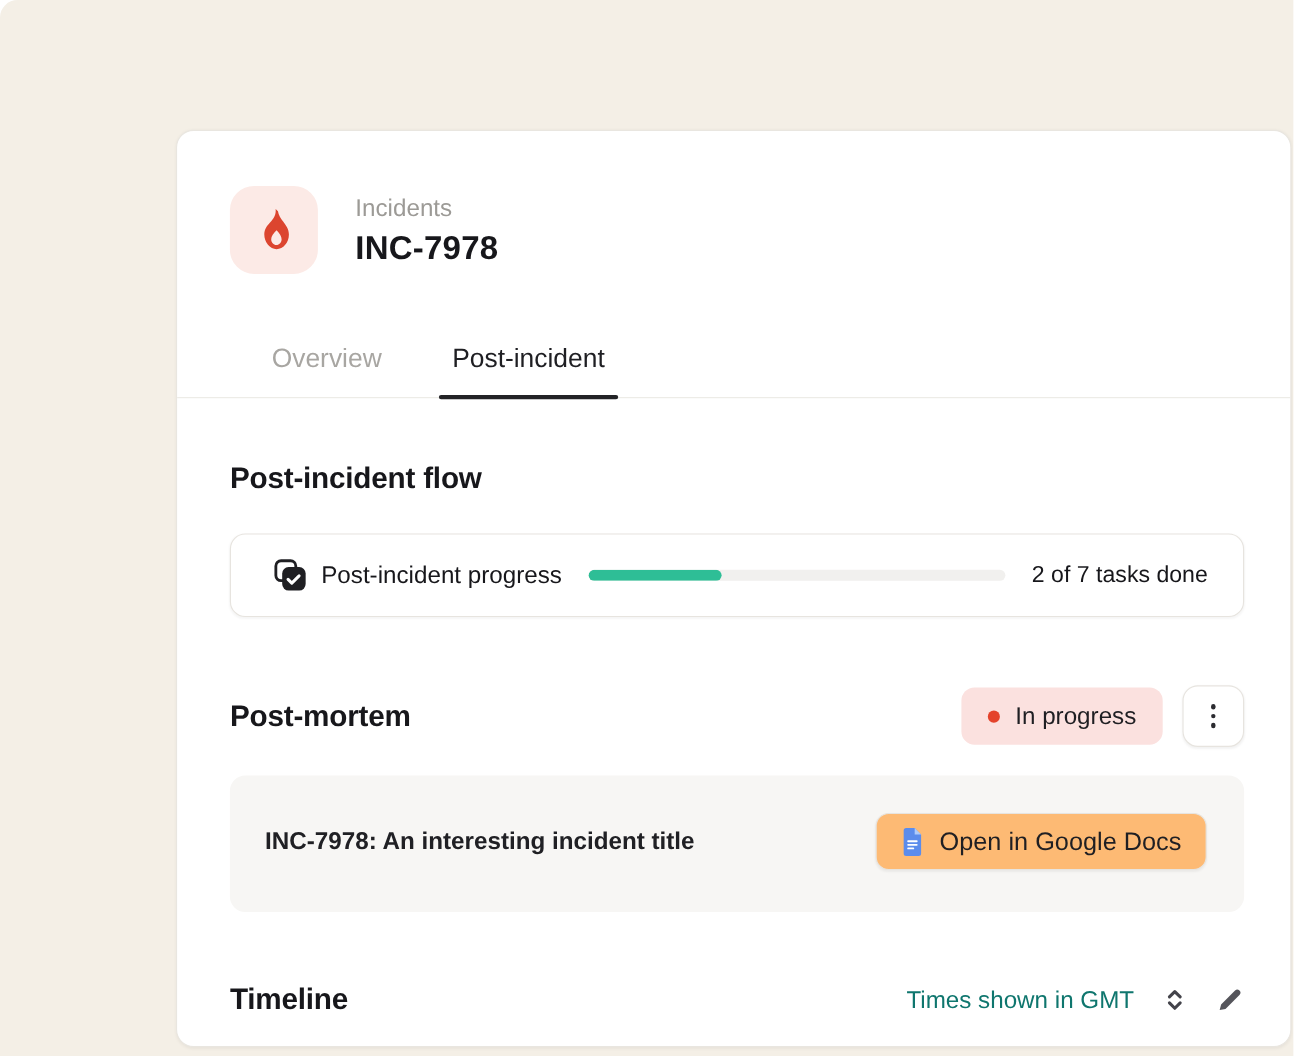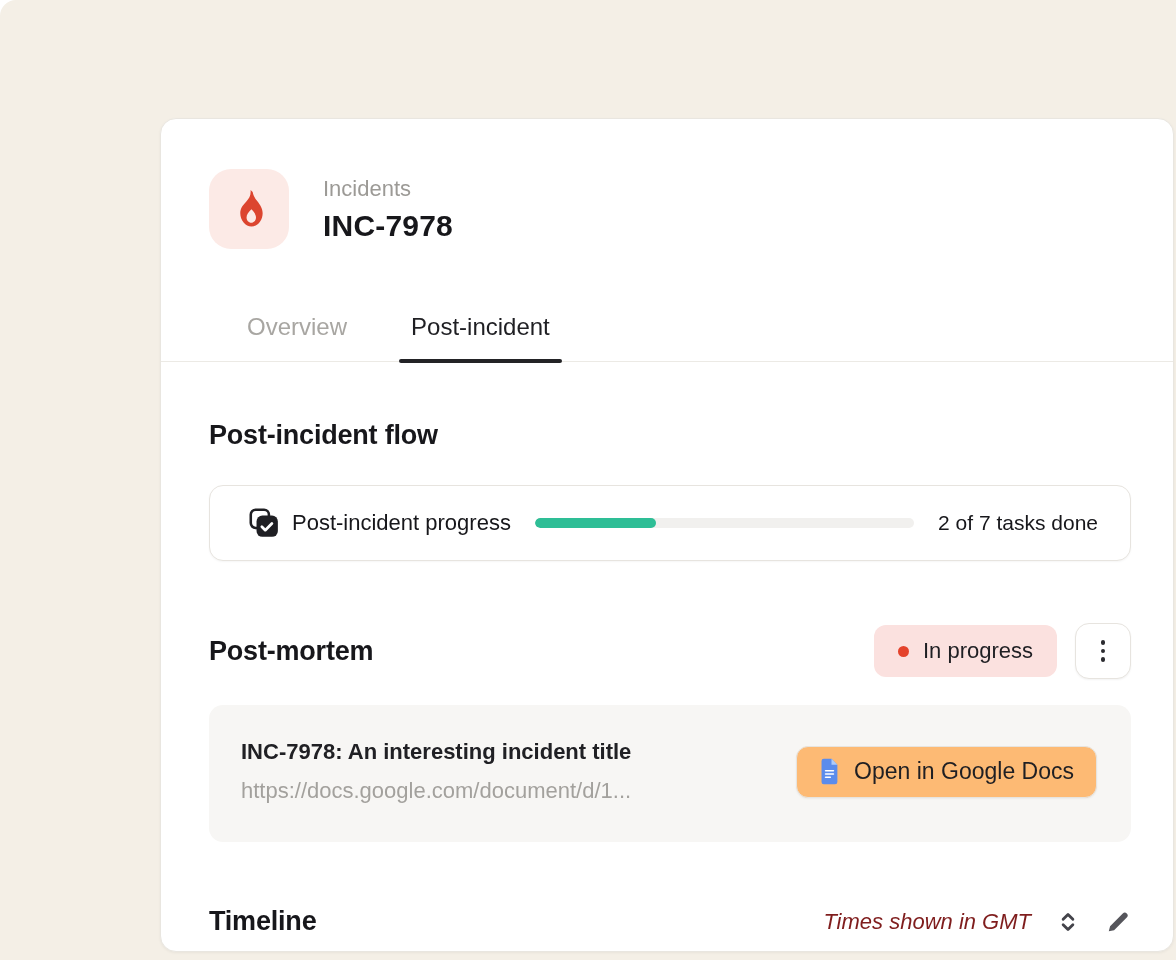--- a/index.html
+++ b/index.html
@@ -126,21 +126,21 @@
     display:flex; align-items:center; gap:14px;
     padding:0 22px;
     font-family:inherit; font-size:23px; font-weight:500; color:#1f1f23;
     cursor:pointer; white-space:nowrap;
   }
   .open-btn svg{ width:21px; height:27px; flex:0 0 auto; }
 
   
   .timeline-row{ margin-top:64px; }
   .tl-right{ display:flex; align-items:center; gap:24px; }
-  .tz-note{ font-size:22px; color:#7f1d1d;font-style:italic; }
+  .tz-note{ font-size:22px; color:#0f766e; }
   .icon-btn{
     border:none; background:transparent; padding:0;
     display:flex; align-items:center; justify-content:center;
     cursor:pointer;
   }
   .icon-btn svg{ width:26px; height:26px; }
 </style>
 </head>
 <body>
 
@@ -197,21 +197,20 @@
                 <i></i>
                 <i></i>
               </span>
           </button>
         </div>
       </div>
 
       <div class="doc-card">
         <div>
           <div class="doc-title">INC-7978: An interesting incident title</div>
-          <div class="doc-url">https://docs.google.com/document/d/1...</div>
         </div>
         <button class="open-btn">
           <svg viewBox="0 0 24 30" aria-hidden="true">
             <path d="M5.5.5h8.8L21 7.2V27a2.6 2.6 0 0 1-2.6 2.6H5.5A2.6 2.6 0 0 1 2.9 27V3.1A2.6 2.6 0 0 1 5.5.5z" fill="var(--docs-blue,#5b8cec)"></path>
             <path d="M14.3.5L21 7.2h-6.7z" fill="var(--docs-blue-light,#aecbfa)"></path>
             <g fill="#ffffff">
               <rect x="6.6" y="13.2" width="10.8" height="1.9" rx=".9"></rect>
               <rect x="6.6" y="16.9" width="10.8" height="1.9" rx=".9"></rect>
               <rect x="6.6" y="20.6" width="7.2" height="1.9" rx=".9"></rect>
             </g>

